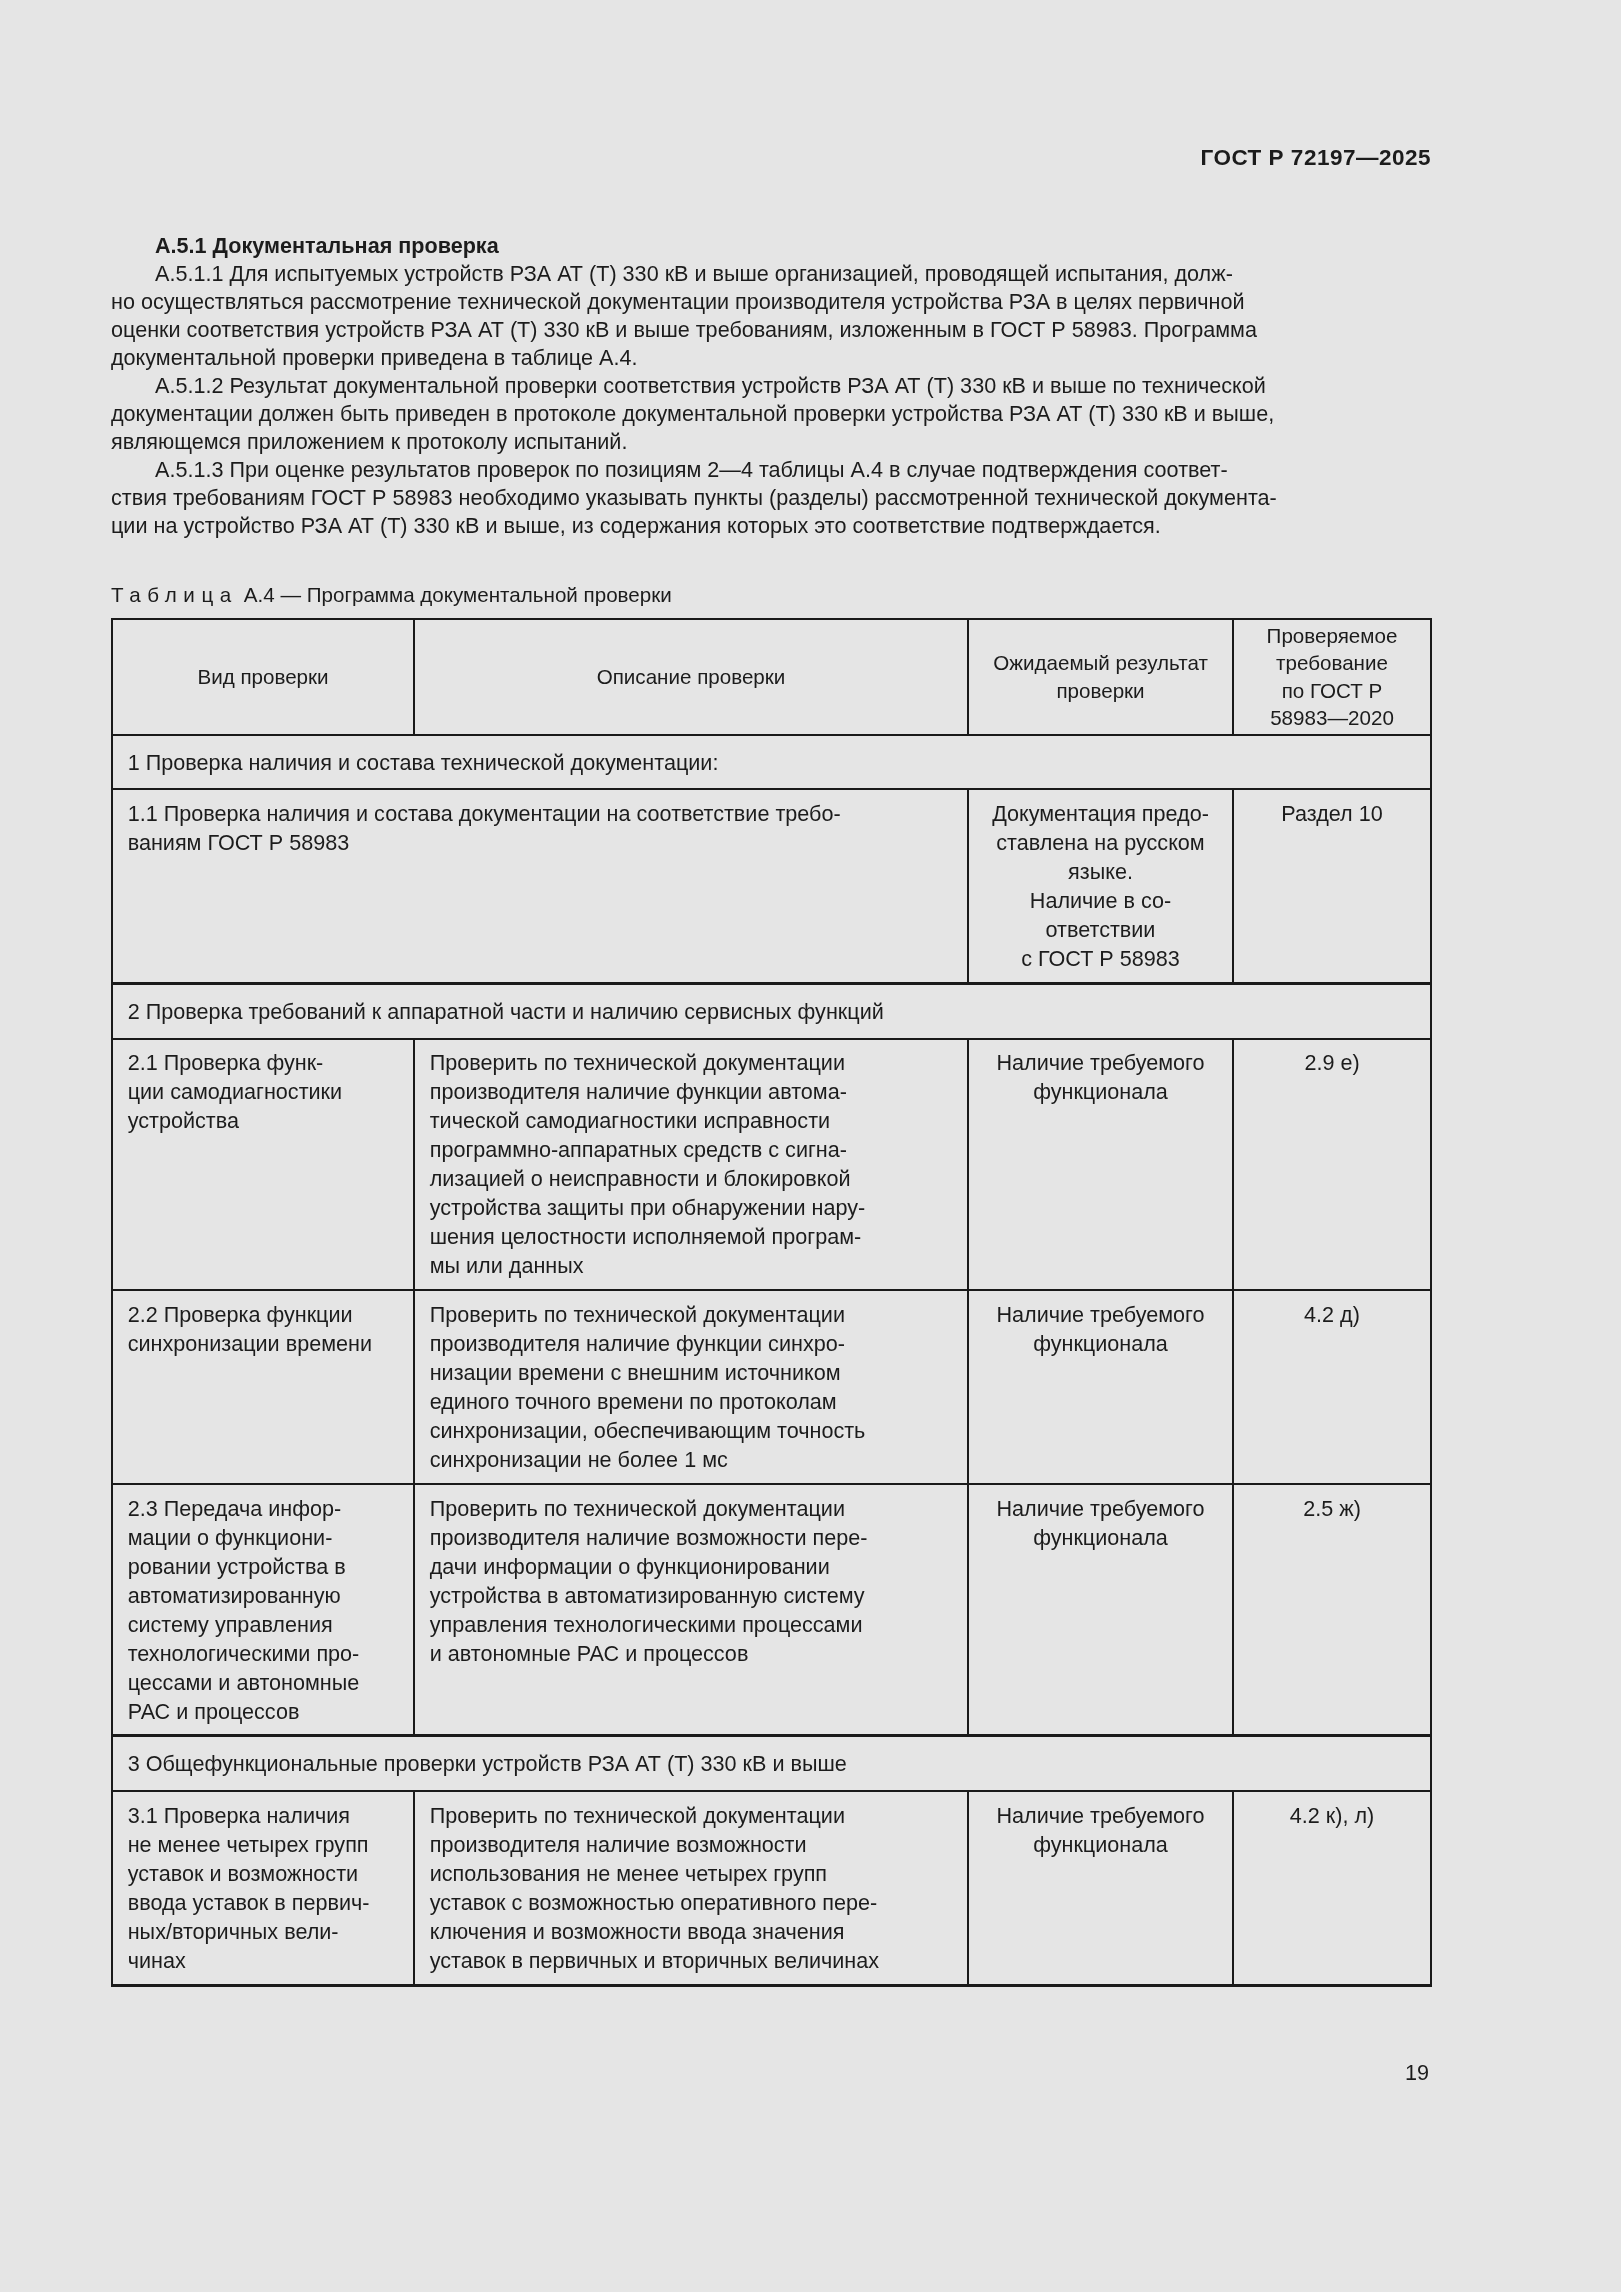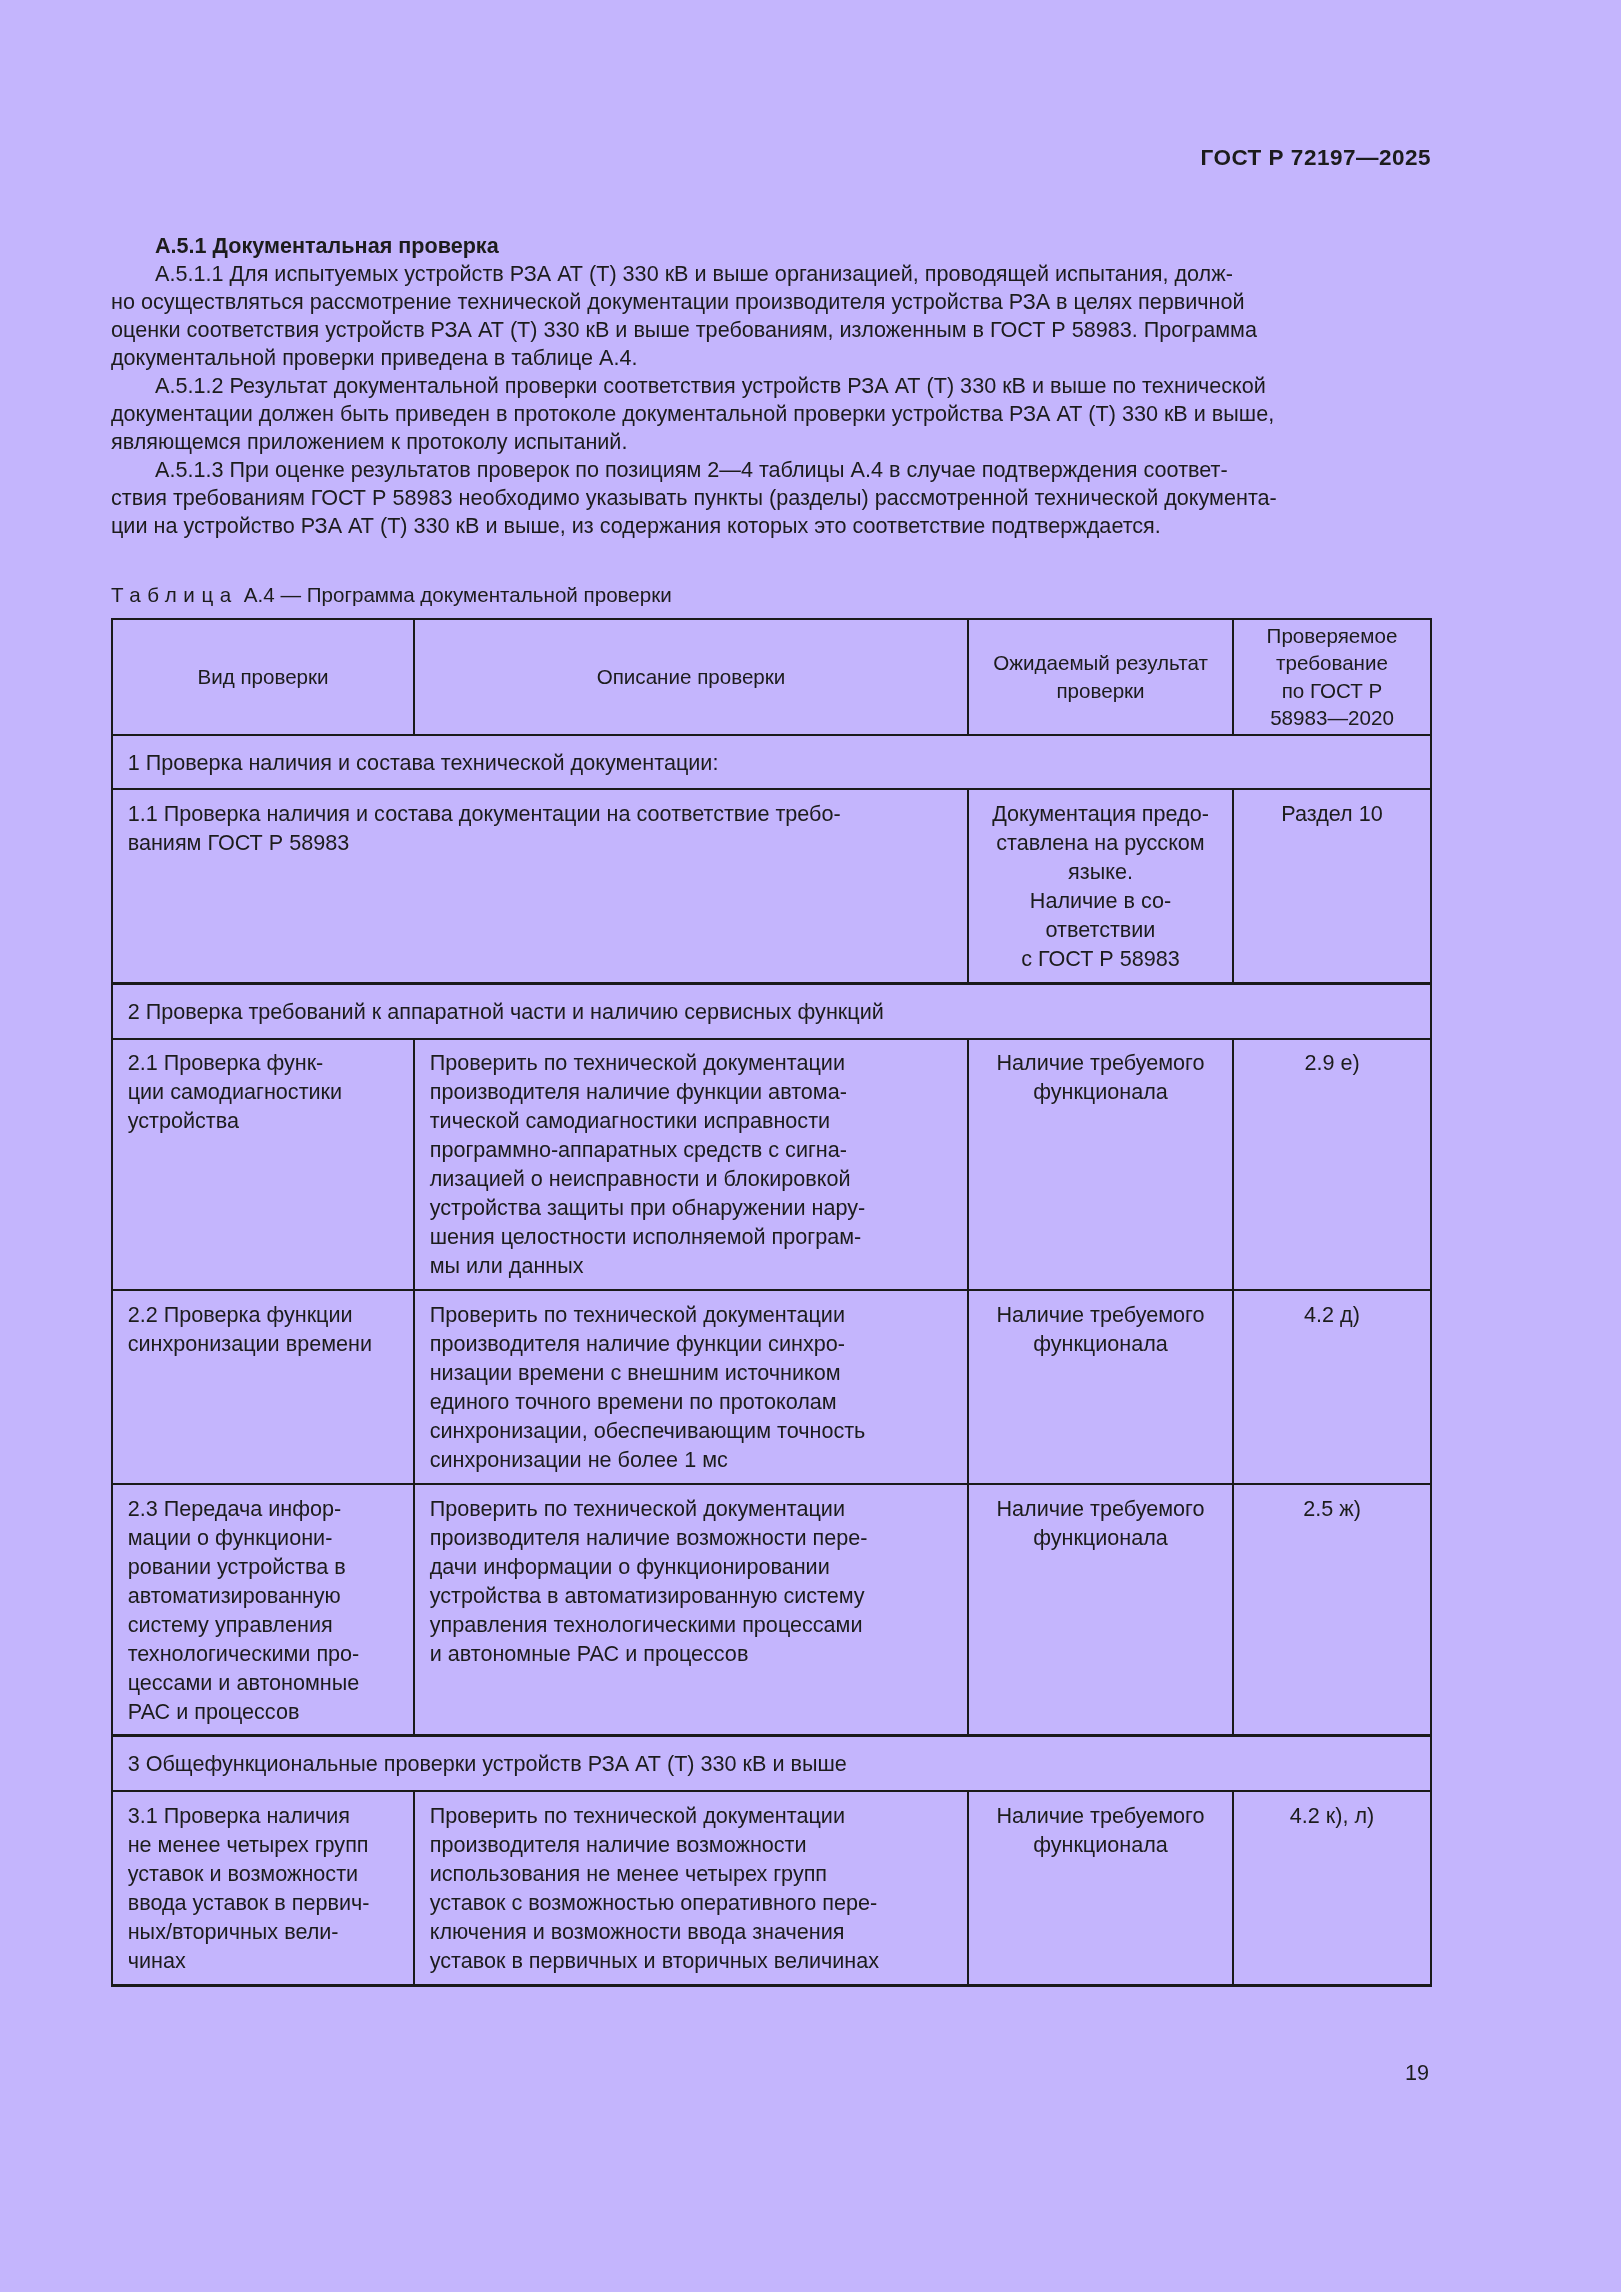--- a/index.html
+++ b/index.html
@@ -1,19 +1,19 @@
 <!DOCTYPE html>
 <html><head>
 <meta charset="utf-8">
 <style>
   html,body{margin:0;padding:0;background:#888;}
   .page{
     position:relative;
     width:1621px;height:2293px;
-    background:#c4b5fd;
+    background:#e5e5e5;
     font-family:"Liberation Sans", sans-serif;
     color:#1c1c1c;
     box-sizing:border-box;
     margin:0 auto;
     overflow:hidden;
   }
   .content{
     position:absolute;
     left:111px;top:145px;
     width:1320px;

